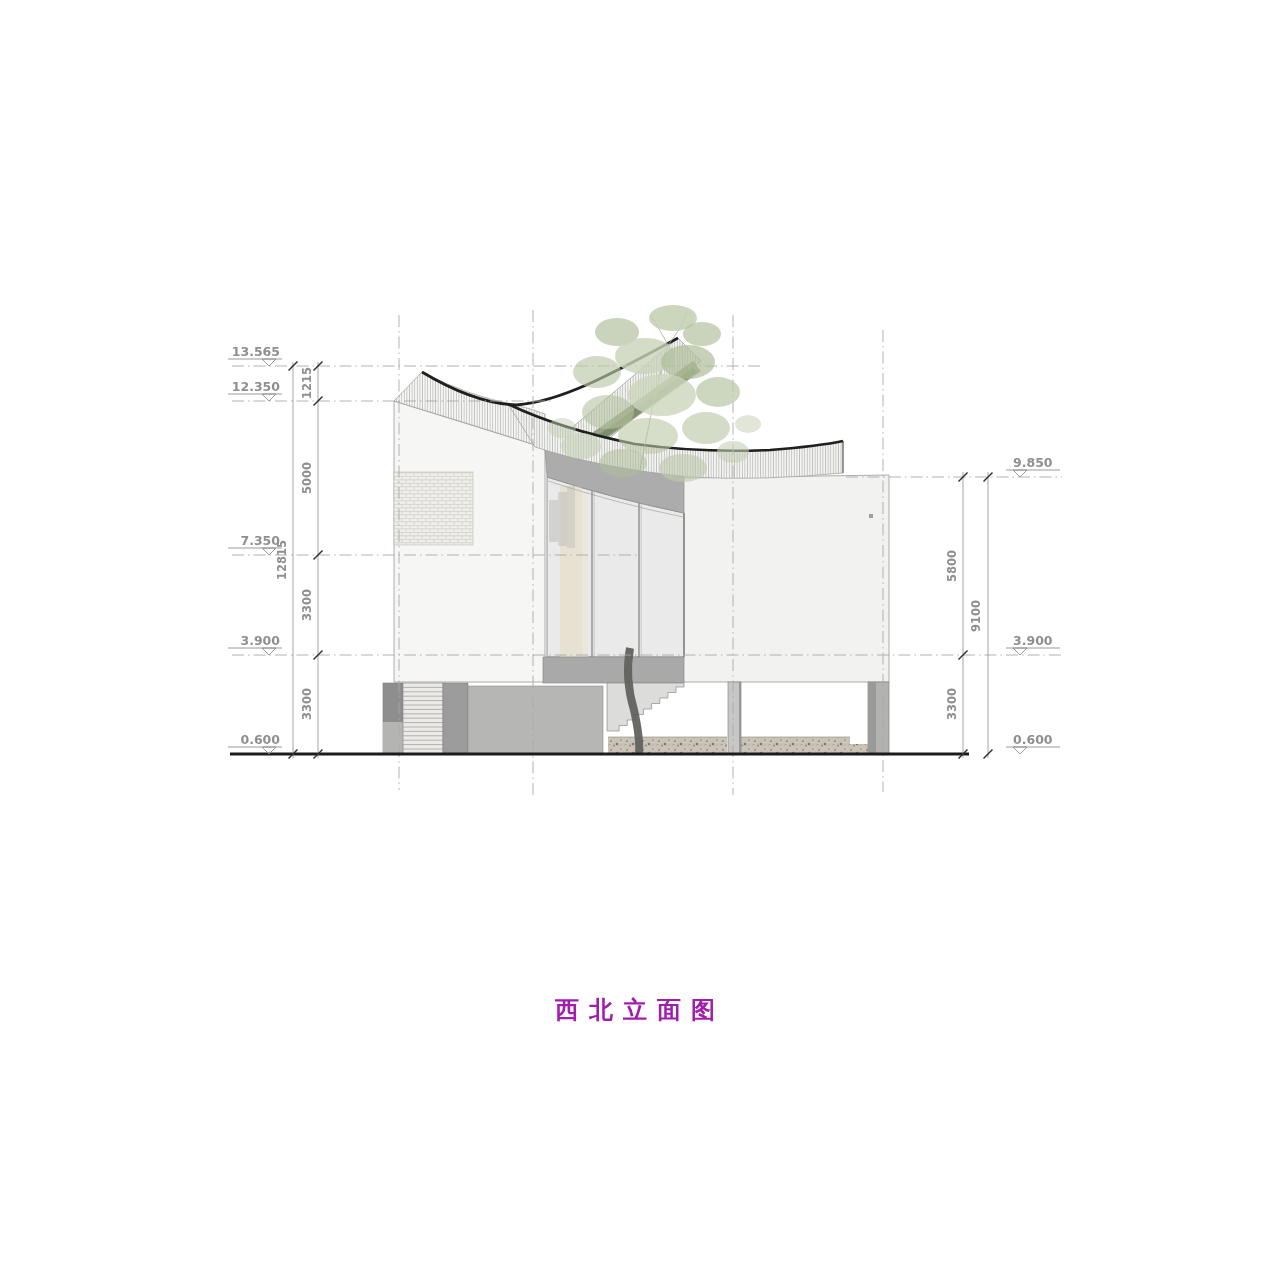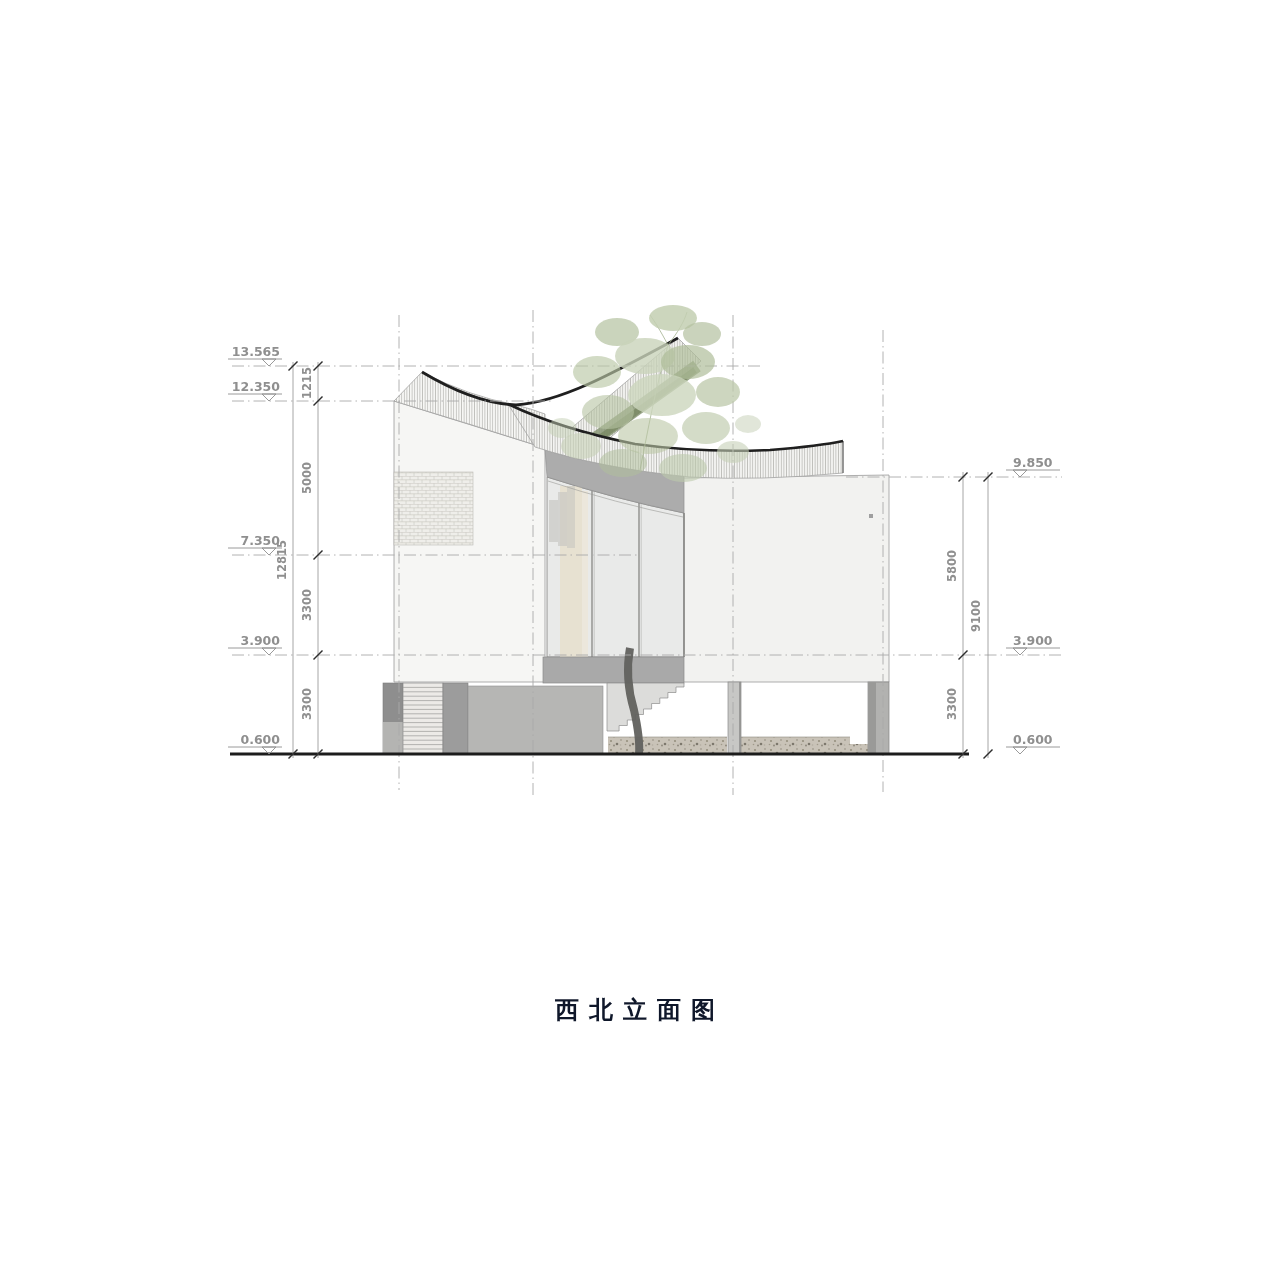--- a/index.html
+++ b/index.html
@@ -1,20 +1,20 @@
 <!DOCTYPE html>
 <html><head>
 <meta charset="utf-8">
 <style>
   html,body{margin:0;padding:0;background:#ffffff;}
   #canvas{position:relative;width:1099px;height:1280px;background:#ffffff;overflow:hidden;
           font-family:"DejaVu Sans","Liberation Sans",sans-serif;font-weight:bold;}
   #drawing{position:absolute;left:0;top:0;}
   #title{position:absolute;left:0;top:994px;width:1280px;text-align:center;
-         font-size:24px;letter-spacing:10px;color:#0f172a;font-family:"DejaVu Sans",sans-serif;}
+         font-size:24px;letter-spacing:10px;color:#a21caf;font-family:"DejaVu Sans",sans-serif;}
   svg text{font-family:"DejaVu Sans","Liberation Sans",sans-serif;fill:#8f8f8f;}
   .lvl{font-size:12.5px;}
   .dim{font-size:11.5px;}
 </style>
 </head>
 <body>
 
 <div id="canvas">
 
 <svg id="drawing" width="1280" height="1280" viewBox="0 0 1280 1280">

